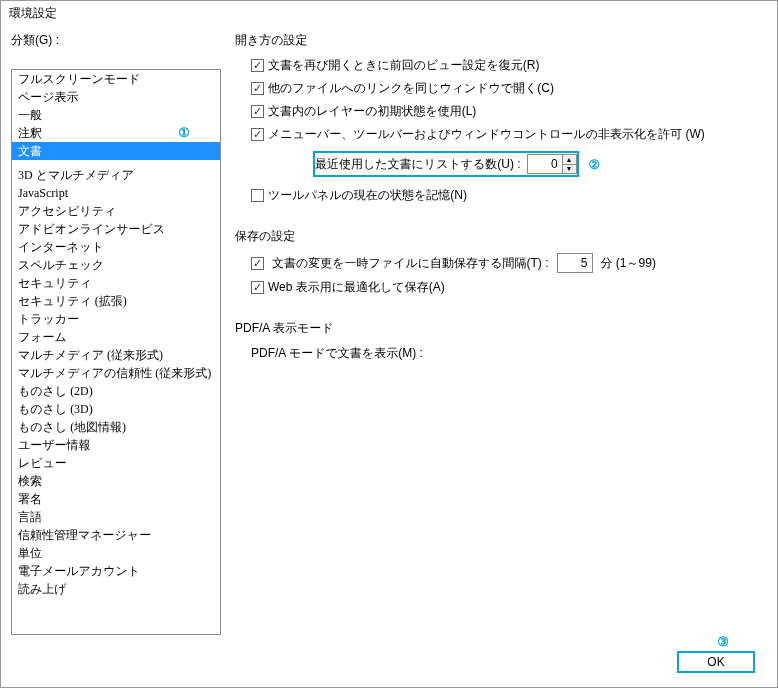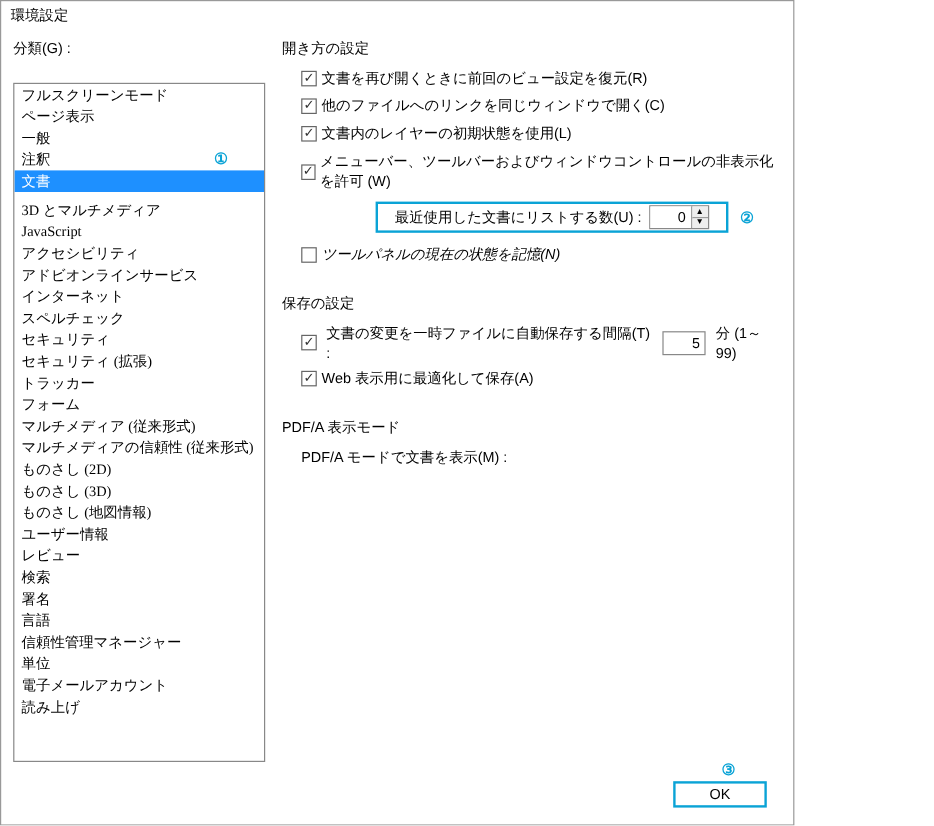--- a/index.html
+++ b/index.html
@@ -8,21 +8,21 @@
     font-family: "Meiryo UI", "MS PGothic", sans-serif;
     font-size: 12px;
     background: #fff;
     color: #000;
     width: 778px;
     height: 688px;
     overflow: hidden;
   }
   .window {
     border: 1px solid #999;
-    width: 662px;
+    width: 778px;
     height: 688px;
     display: flex;
     flex-direction: column;
   }
   .titlebar {
     padding: 4px 8px;
     font-size: 12px;
   }
   .content {
     flex: 1;
@@ -96,21 +96,21 @@
   .cb.checked::after {
     content: "✓";
     font-size: 11px;
     line-height: 11px;
     color: #333;
   }
   .highlightrow {
     display: inline-flex;
     align-items: center;
     border: 2px solid #0aa3d6;
-    padding: 1px 14px;
+    padding: 1px 0;
     gap: 6px;
     margin-left: 62px;
     justify-content: center;
   }
   .spinbox {
     display: inline-flex;
     border: 1px solid #888;
     height: 20px;
   }
   .spinbox input {
@@ -270,21 +270,21 @@
               <span class="spinbox">
                 <input type="text" value="0" style="">
                 <span class="spinbtns">
                   <span class="spinbtn">▲</span>
                   <span class="spinbtn">▼</span>
                 </span>
               </span>
             </span>
             <span class="annot-circ" style="margin-left:6px;">②</span>
           </div>
-          <div class="cbrow" style="margin-top:4px;font-style:italic;">
+          <div class="cbrow" style="margin-top:4px;">
             <span class="cb"></span>
             <span>ツールパネルの現在の状態を記憶(N)</span>
           </div>
         </div>
       </div>
 
       <div class="group">
         <div class="group-title">保存の設定</div>
         <div class="group-body">
           <div class="inlinerow">

